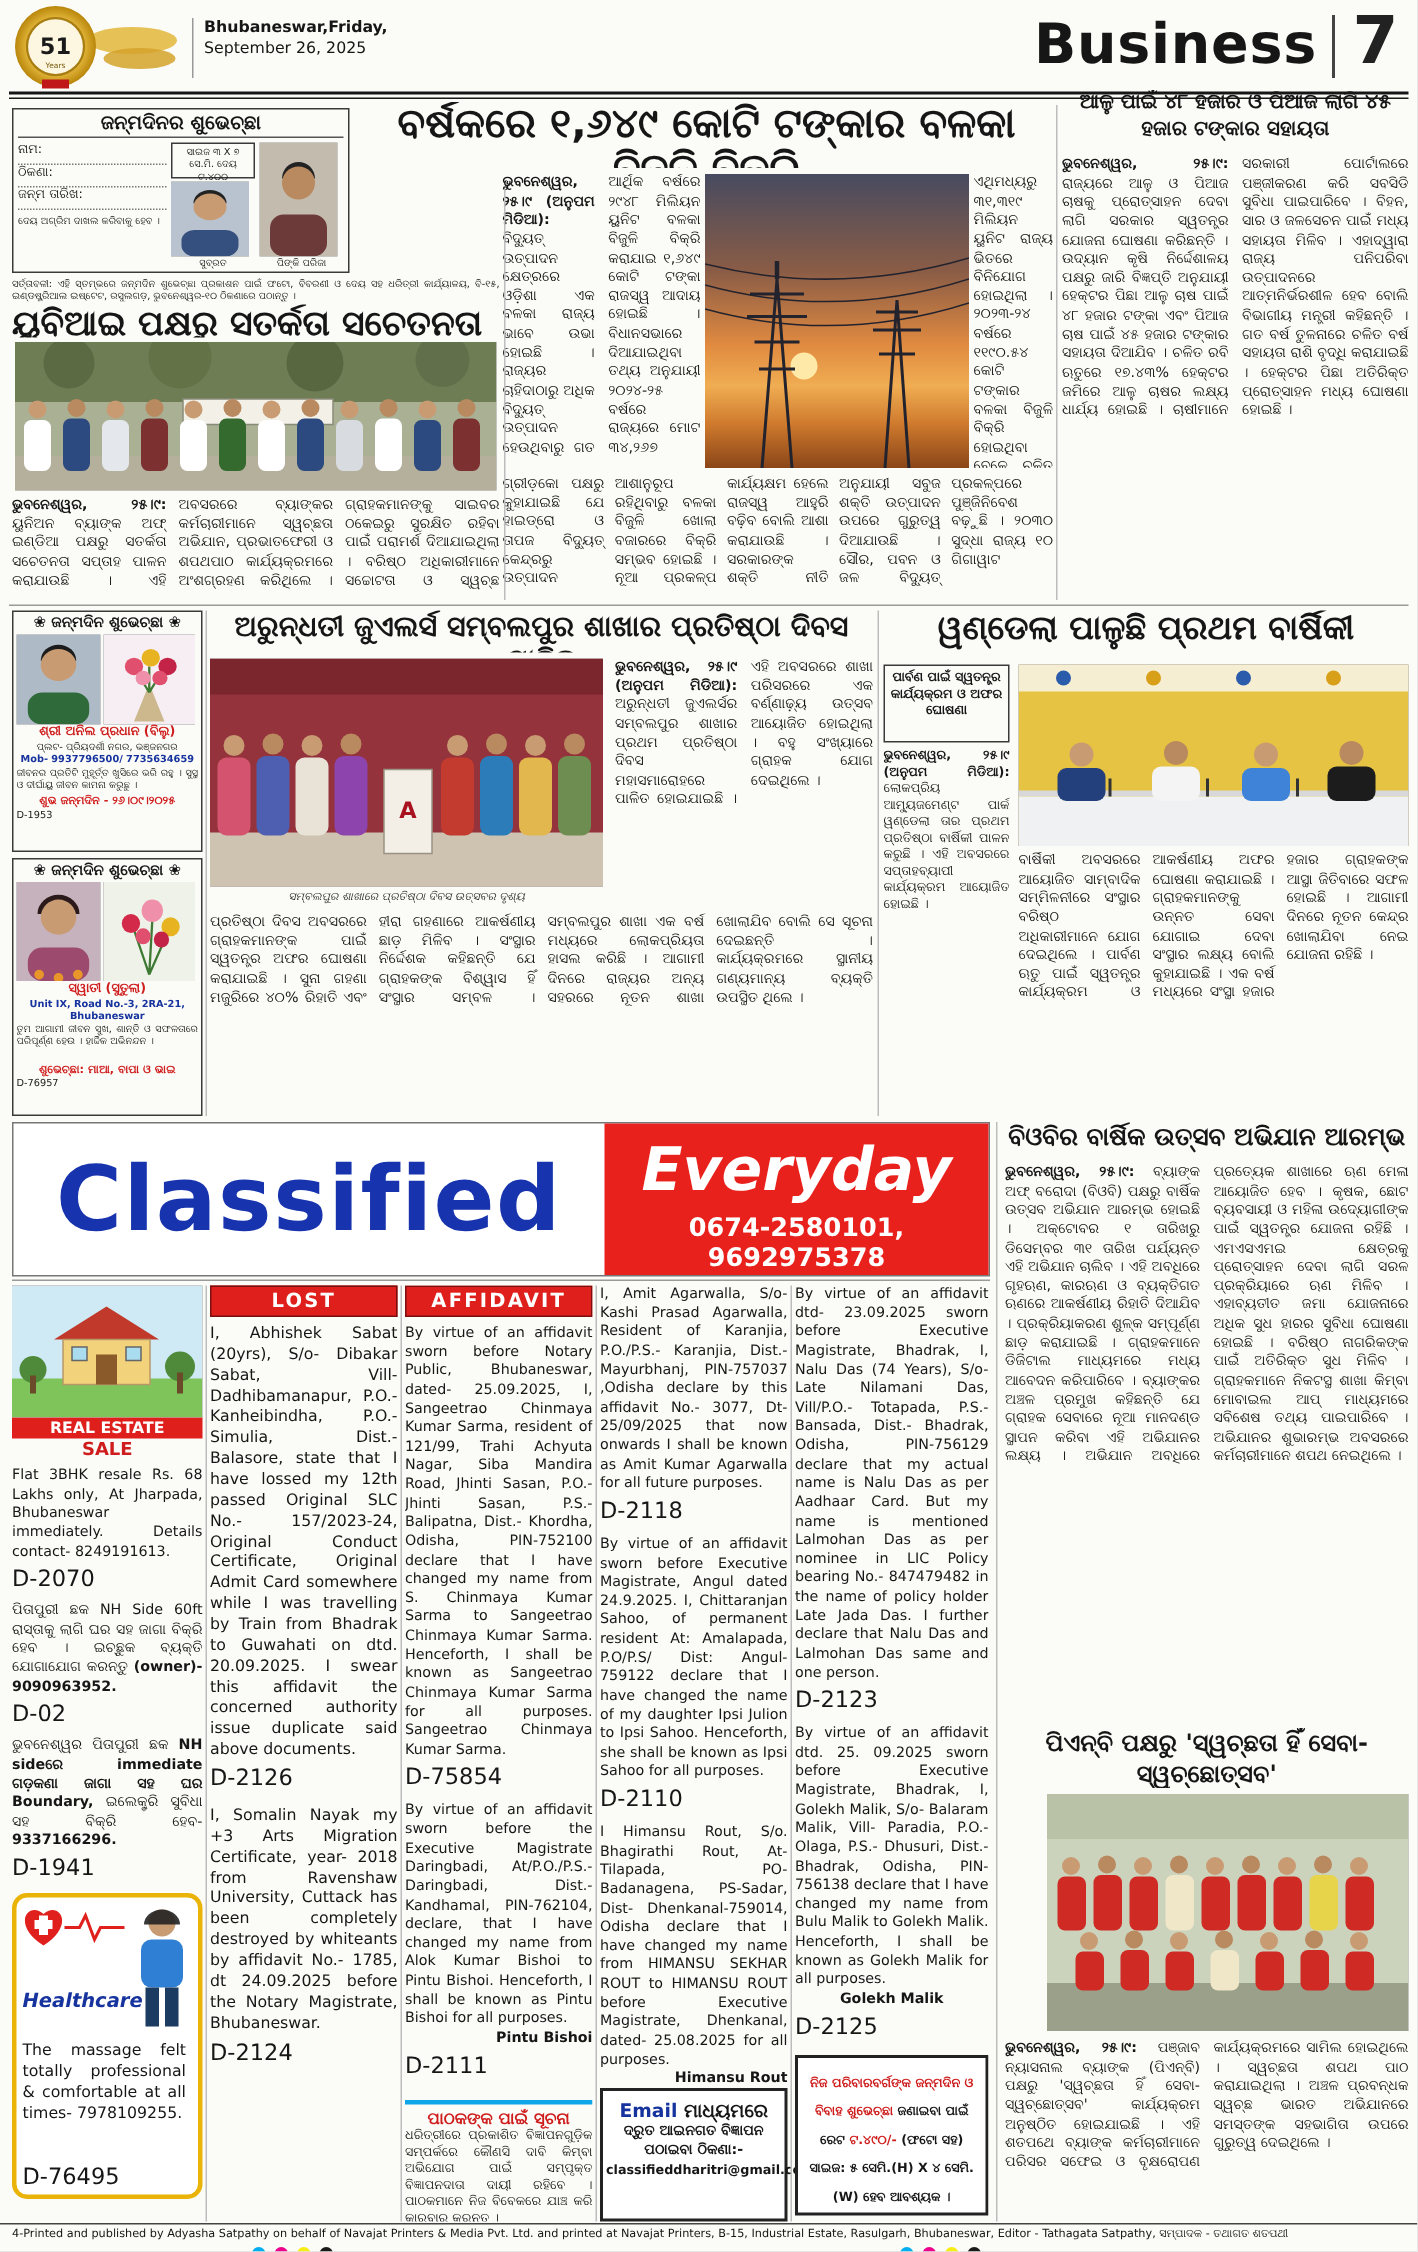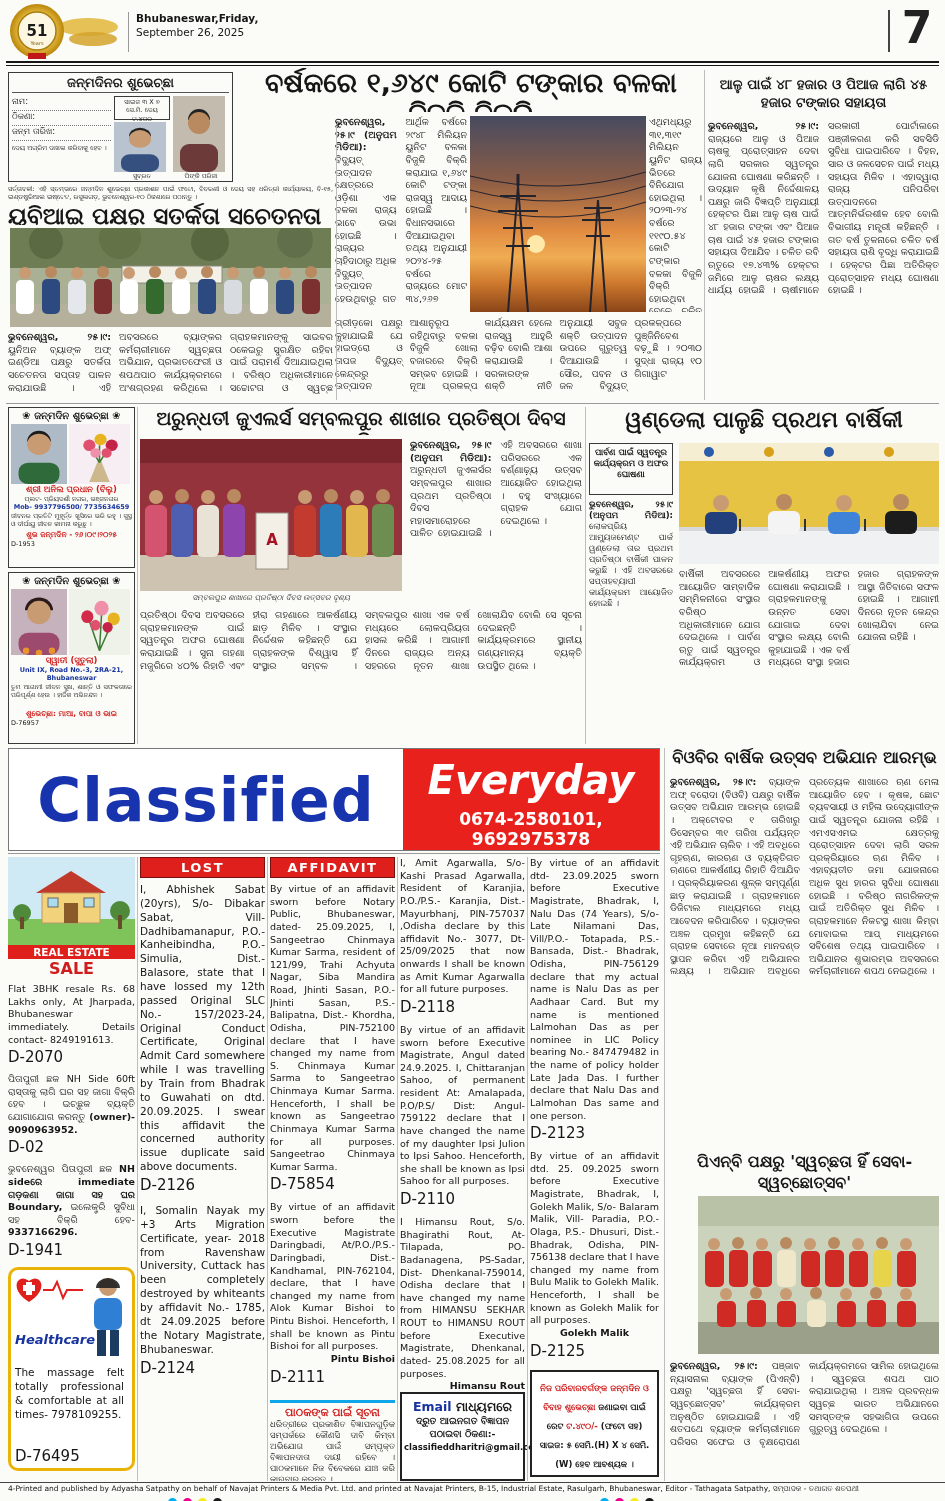--- a/index.html
+++ b/index.html
@@ -54,20 +54,21 @@
       <circle cx="29" cy="28" r="19" fill="#fdf7e2" stroke="#a87d12" stroke-width="1.5"></circle>
       <text x="29" y="33" text-anchor="middle" font-size="15" font-weight="bold" fill="#1a1a1a">51</text>
       <text x="29" y="42" text-anchor="middle" font-size="5" fill="#7a5a0a">Years</text>
       <rect x="20" y="50" width="18" height="6" fill="#c01818"></rect>
     </svg>
   </div>
   <div class="a" style="left:128px;top:12px;width:140px;height:40px;border-left:1px solid #999;padding-left:7px">
     <div class="t10 b">Bhubaneswar,Friday,</div>
     <div class="t10">September 26, 2025</div>
   </div>
+  <div class="a b" style="left:640px;top:8px;width:238px;height:48px;font-size:37px;text-align:right;letter-spacing:.5px">Business</div>
   <div class="a" style="left:888px;top:10px;width:2px;height:42px;background:#444"></div>
   <div class="a b" style="left:894px;top:2px;width:46px;height:56px;font-size:44px;text-align:center;color:#222">7</div>
   <div class="a" style="left:6px;top:61px;width:933px;height:5px;border-top:2px solid #161616;border-bottom:1px solid #161616"></div>
 
   <div class="a box" style="left:8px;top:72px;width:225px;height:110px;padding:2px 3px">
     <div class="c b" style="font-size:13px;border-bottom:1px solid #555;padding-bottom:1px">ଜନ୍ମଦିନର ଶୁଭେଚ୍ଛା</div>
     <div style="display:flex;margin-top:3px">
       <div style="flex:1">
         <div class="t8 fld">ନାମ:</div>
         <div class="t8 fld">ଠିକଣା:</div>
@@ -176,21 +177,21 @@
               <path d="M0 60 Q88 82 176 56 M0 74 Q88 98 176 70 M0 90 Q88 114 176 86" stroke-width="1"></path>
             </g>
           </svg>
         </div>
         <div class="t9 j clip" style="flex:1;height:196px">ଏଥିମଧ୍ୟରୁ ୩୧,୩୧୯ ମିଲିୟନ ୟୁନିଟ ରାଜ୍ୟ ଭିତରେ ବିନିଯୋଗ ହୋଇଥିଲା । ୨୦୨୩-୨୪ ବର୍ଷରେ ୧୧୯୦.୫୪ କୋଟି ଟଙ୍କାର ବଳକା ବିଜୁଳି ବିକ୍ରି ହୋଇଥିବା ବେଳେ ଚଳିତ ବର୍ଷ ଏହା ଯଥେଷ୍ଟ ବୃଦ୍ଧି ପାଇଛି ।</div>
       </div>
       <div class="t9 j cols5 clip" style="height:84px;margin-top:5px">ଗ୍ରୀଡ଼କୋ ପକ୍ଷରୁ କୁହାଯାଇଛି ଯେ ହାଇଡ୍ରୋ ଓ ତାପଜ ବିଦ୍ୟୁତ୍ କେନ୍ଦ୍ରରୁ ଉତ୍ପାଦନ ଆଶାନୁରୂପ ରହିଥିବାରୁ ବଳକା ବିଜୁଳି ଖୋଲା ବଜାରରେ ବିକ୍ରି ସମ୍ଭବ ହୋଇଛି । ନୂଆ ପ୍ରକଳ୍ପ କାର୍ଯ୍ୟକ୍ଷମ ହେଲେ ରାଜସ୍ୱ ଆହୁରି ବଢ଼ିବ ବୋଲି ଆଶା କରାଯାଉଛି । ସରକାରଙ୍କ ଶକ୍ତି ନୀତି ଅନୁଯାୟୀ ସବୁଜ ଶକ୍ତି ଉତ୍ପାଦନ ଉପରେ ଗୁରୁତ୍ୱ ଦିଆଯାଉଛି । ସୌର, ପବନ ଓ ଜଳ ବିଦ୍ୟୁତ୍ ପ୍ରକଳ୍ପରେ ପୁଞ୍ଜିନିବେଶ ବଢ଼ୁଛି । ୨୦୩୦ ସୁଦ୍ଧା ରାଜ୍ୟ ୧୦ ଗିଗାୱାଟ ନବୀକରଣ ଶକ୍ତି ଲକ୍ଷ୍ୟ ରଖିଛି ।</div>
     </div>
   </div>
 
-  <div class="a" style="left:708px;top:76px;width:231px;height:334px">
+  <div class="a" style="left:708px;top:60px;width:231px;height:334px">
     <div class="b c clip" style="font-size:13.5px;line-height:1.3;height:40px">ଆଳୁ ପାଇଁ ୪୮ ହଜାର ଓ ପିଆଜ ଲାଗି ୪୫ ହଜାର ଟଙ୍କାର ସହାୟତା</div>
     <div class="t9 j cols2 clip" style="height:288px;margin-top:4px">
       <span class="byl">ଭୁବନେଶ୍ୱର, ୨୫।୯:</span> <span>ରାଜ୍ୟରେ ଆଳୁ ଓ ପିଆଜ ଚାଷକୁ ପ୍ରୋତ୍ସାହନ ଦେବା ଲାଗି ସରକାର ସ୍ୱତନ୍ତ୍ର ଯୋଜନା ଘୋଷଣା କରିଛନ୍ତି । ଉଦ୍ୟାନ କୃଷି ନିର୍ଦ୍ଦେଶାଳୟ ପକ୍ଷରୁ ଜାରି ବିଜ୍ଞପ୍ତି ଅନୁଯାୟୀ ହେକ୍ଟର ପିଛା ଆଳୁ ଚାଷ ପାଇଁ ୪୮ ହଜାର ଟଙ୍କା ଏବଂ ପିଆଜ ଚାଷ ପାଇଁ ୪୫ ହଜାର ଟଙ୍କାର ସହାୟତା ଦିଆଯିବ । ଚଳିତ ରବି ଋତୁରେ ୧୭.୪୩% ହେକ୍ଟର ଜମିରେ ଆଳୁ ଚାଷର ଲକ୍ଷ୍ୟ ଧାର୍ଯ୍ୟ ହୋଇଛି ।</span> <span>ଚାଷୀମାନେ ସରକାରୀ ପୋର୍ଟାଲରେ ପଞ୍ଜୀକରଣ କରି ସବସିଡି ସୁବିଧା ପାଇପାରିବେ । ବିହନ, ସାର ଓ ଜଳସେଚନ ପାଇଁ ମଧ୍ୟ ସହାୟତା ମିଳିବ । ଏହାଦ୍ୱାରା ରାଜ୍ୟ ପନିପରିବା ଉତ୍ପାଦନରେ ଆତ୍ମନିର୍ଭରଶୀଳ ହେବ ବୋଲି ବିଭାଗୀୟ ମନ୍ତ୍ରୀ କହିଛନ୍ତି । ଗତ ବର୍ଷ ତୁଳନାରେ ଚଳିତ ବର୍ଷ ସହାୟତା ରାଶି ବୃଦ୍ଧି କରାଯାଇଛି । ହେକ୍ଟର ପିଛା ଅତିରିକ୍ତ ପ୍ରୋତ୍ସାହନ ମଧ୍ୟ ଘୋଷଣା ହୋଇଛି ।</span>
     </div>
   </div>
 
   <div class="vr" style="left:336px;top:126px;height:274px"></div>
   <div class="vr" style="left:704px;top:70px;height:330px"></div>
   <div class="hr" style="left:6px;top:403px;width:933px"></div>
 
@@ -362,21 +363,21 @@
         <rect x="56" y="46" width="14" height="20" fill="#8a5a2a"></rect>
         <rect x="40" y="41" width="10" height="9" fill="#aadcf0" stroke="#666"></rect>
         <rect x="76" y="41" width="10" height="9" fill="#aadcf0" stroke="#666"></rect>
         <circle cx="14" cy="56" r="9" fill="#4e8a3a"></circle>
           <rect x="12" y="60" width="4" height="12" fill="#6b4a2a"></rect>
         <circle cx="112" cy="54" r="10" fill="#4e8a3a"></circle>
           <rect x="110" y="58" width="4" height="14" fill="#6b4a2a"></rect>
       </svg>
     </div>
     <div class="c b" style="background:#df1f1b;color:#fff;font-size:10.5px;padding:1px 0">REAL ESTATE</div>
-    <div class="c b red" style="font-size:16px">SALE</div>
+    <div class="c b red" style="font-size:12px">SALE</div>
     <div class="t9 j" style="margin-top:5px">Flat 3BHK resale Rs. 68 Lakhs only, At Jharpada, Bhubaneswar immediately. Details contact- 8249191613.</div>
     <div class="dno">D-2070</div>
     <div class="t9 j" style="margin-top:7px"><span>ପିତାପୁରୀ ଛକ NH Side 60ft ରାସ୍ତାକୁ ଲାଗି ଘର ସହ ଜାଗା ବିକ୍ରି ହେବ । ଇଚ୍ଛୁକ ବ୍ୟକ୍ତି ଯୋଗାଯୋଗ କରନ୍ତୁ</span> <span class="b">(owner)- 9090963952.</span></div>
     <div class="dno">D-02</div>
     <div class="t9 j" style="margin-top:7px"><span>ଭୁବନେଶ୍ୱର ପିତାପୁରୀ ଛକ</span> <span class="b">NH sideରେ immediate ଗଡ଼କଣା ଜାଗା ସହ ଘର</span> <span class="b">Boundary,</span> <span>ଇଲେକ୍ଟ୍ରି ସୁବିଧା ସହ ବିକ୍ରି ହେବ-</span> <span class="b">9337166296.</span></div>
     <div class="dno">D-1941</div>
     <div style="margin-top:8px;border:3px solid #eab308;border-radius:10px;height:204px;padding:4px;position:relative;background:#fff">
       <svg style="position:absolute;left:2px;top:4px" width="72" height="32" viewBox="0 0 72 32">
         <path d="M16 28 C-6 14 6 -2 16 7 C26 -2 38 14 16 28Z" fill="#e0201c"></path>
         <rect x="13" y="8" width="6" height="13" fill="#fff"></rect>

